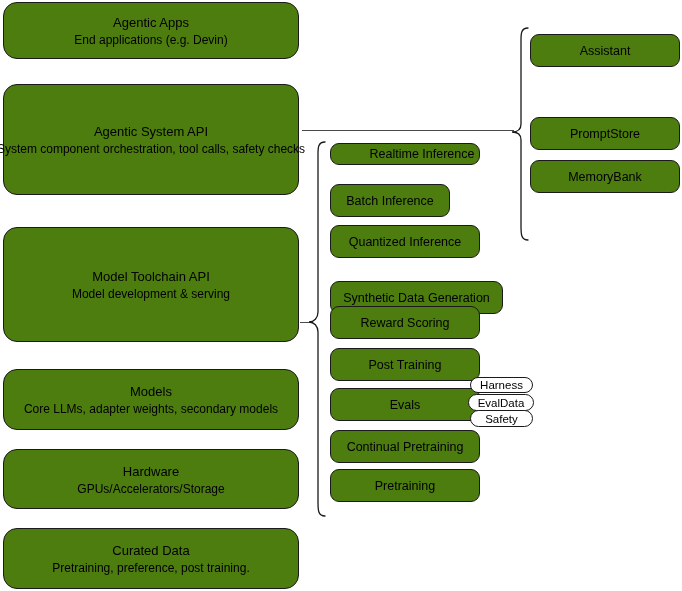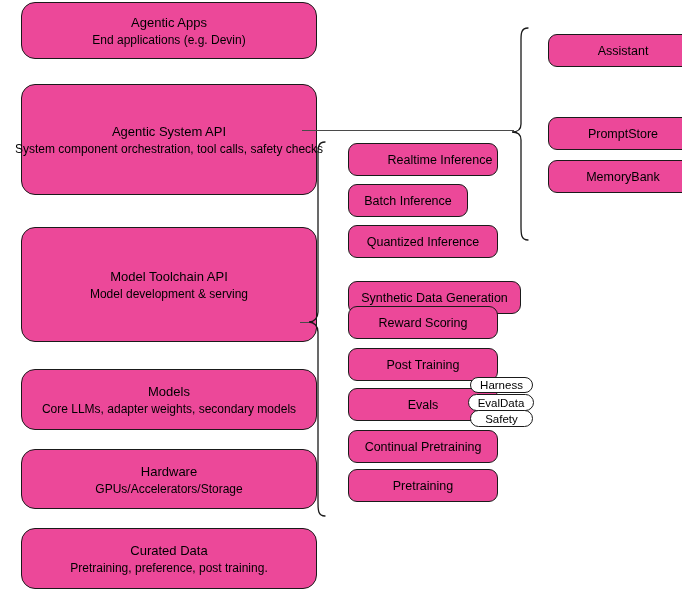--- a/index.html
+++ b/index.html
@@ -16,27 +16,26 @@
     width: 682px;
     height: 591px;
     background: #ffffff;
     overflow: hidden;
   }
   .box {
     position: absolute;
     box-sizing: border-box;
     border: 1.2px solid #1a1a1a;
     border-radius: 12px;
-    background: #ec4899;
+    background: #4d7c0f;
     display: flex;
     flex-direction: column;
     align-items: center;
     justify-content: center;
     text-align: center;
-    margin-left: 18px;
   }
   .box .title {
     font-size: 13px;
     line-height: 16px;
     color: #000000;
     white-space: nowrap;
   }
   .box .subtitle {
     font-size: 12px;
     line-height: 12px;
@@ -119,21 +118,21 @@
   <div class="connector" style="left:302px; top:130px; width:212px;"></div>
 
   <div class="connector" style="left:300px; top:322px; width:12px;"></div>
 
   <div class="brace" style="left:308px; top:140px; width:18px; height:378px;">
     <svg width="18" height="378" viewBox="0 0 18 378" fill="none">
       <path d="M17 2 C10 2 10 8 10 14 L10 172 C10 178 6 182 1 182 C6 182 10 186 10 192 L10 362 C10 370 10 376 17 376" stroke="#1a1a1a" stroke-width="1.3" fill="none" stroke-linecap="round"></path>
     </svg>
   </div>
 
-  <div class="box item-box" style="left:330px; top:143px; width:150px; height:33px;padding-left:34px;">
+  <div class="box item-box" style="left:330px; top:143px; width:150px; height:22px;padding-left:34px;">
     <div class="title">Realtime Inference</div>
   </div>
 
   <div class="box item-box" style="left:330px; top:184px; width:120px; height:33px;">
     <div class="title">Batch Inference</div>
   </div>
 
   <div class="box item-box" style="left:330px; top:225px; width:150px; height:33px;">
     <div class="title">Quantized Inference</div>
   </div>

